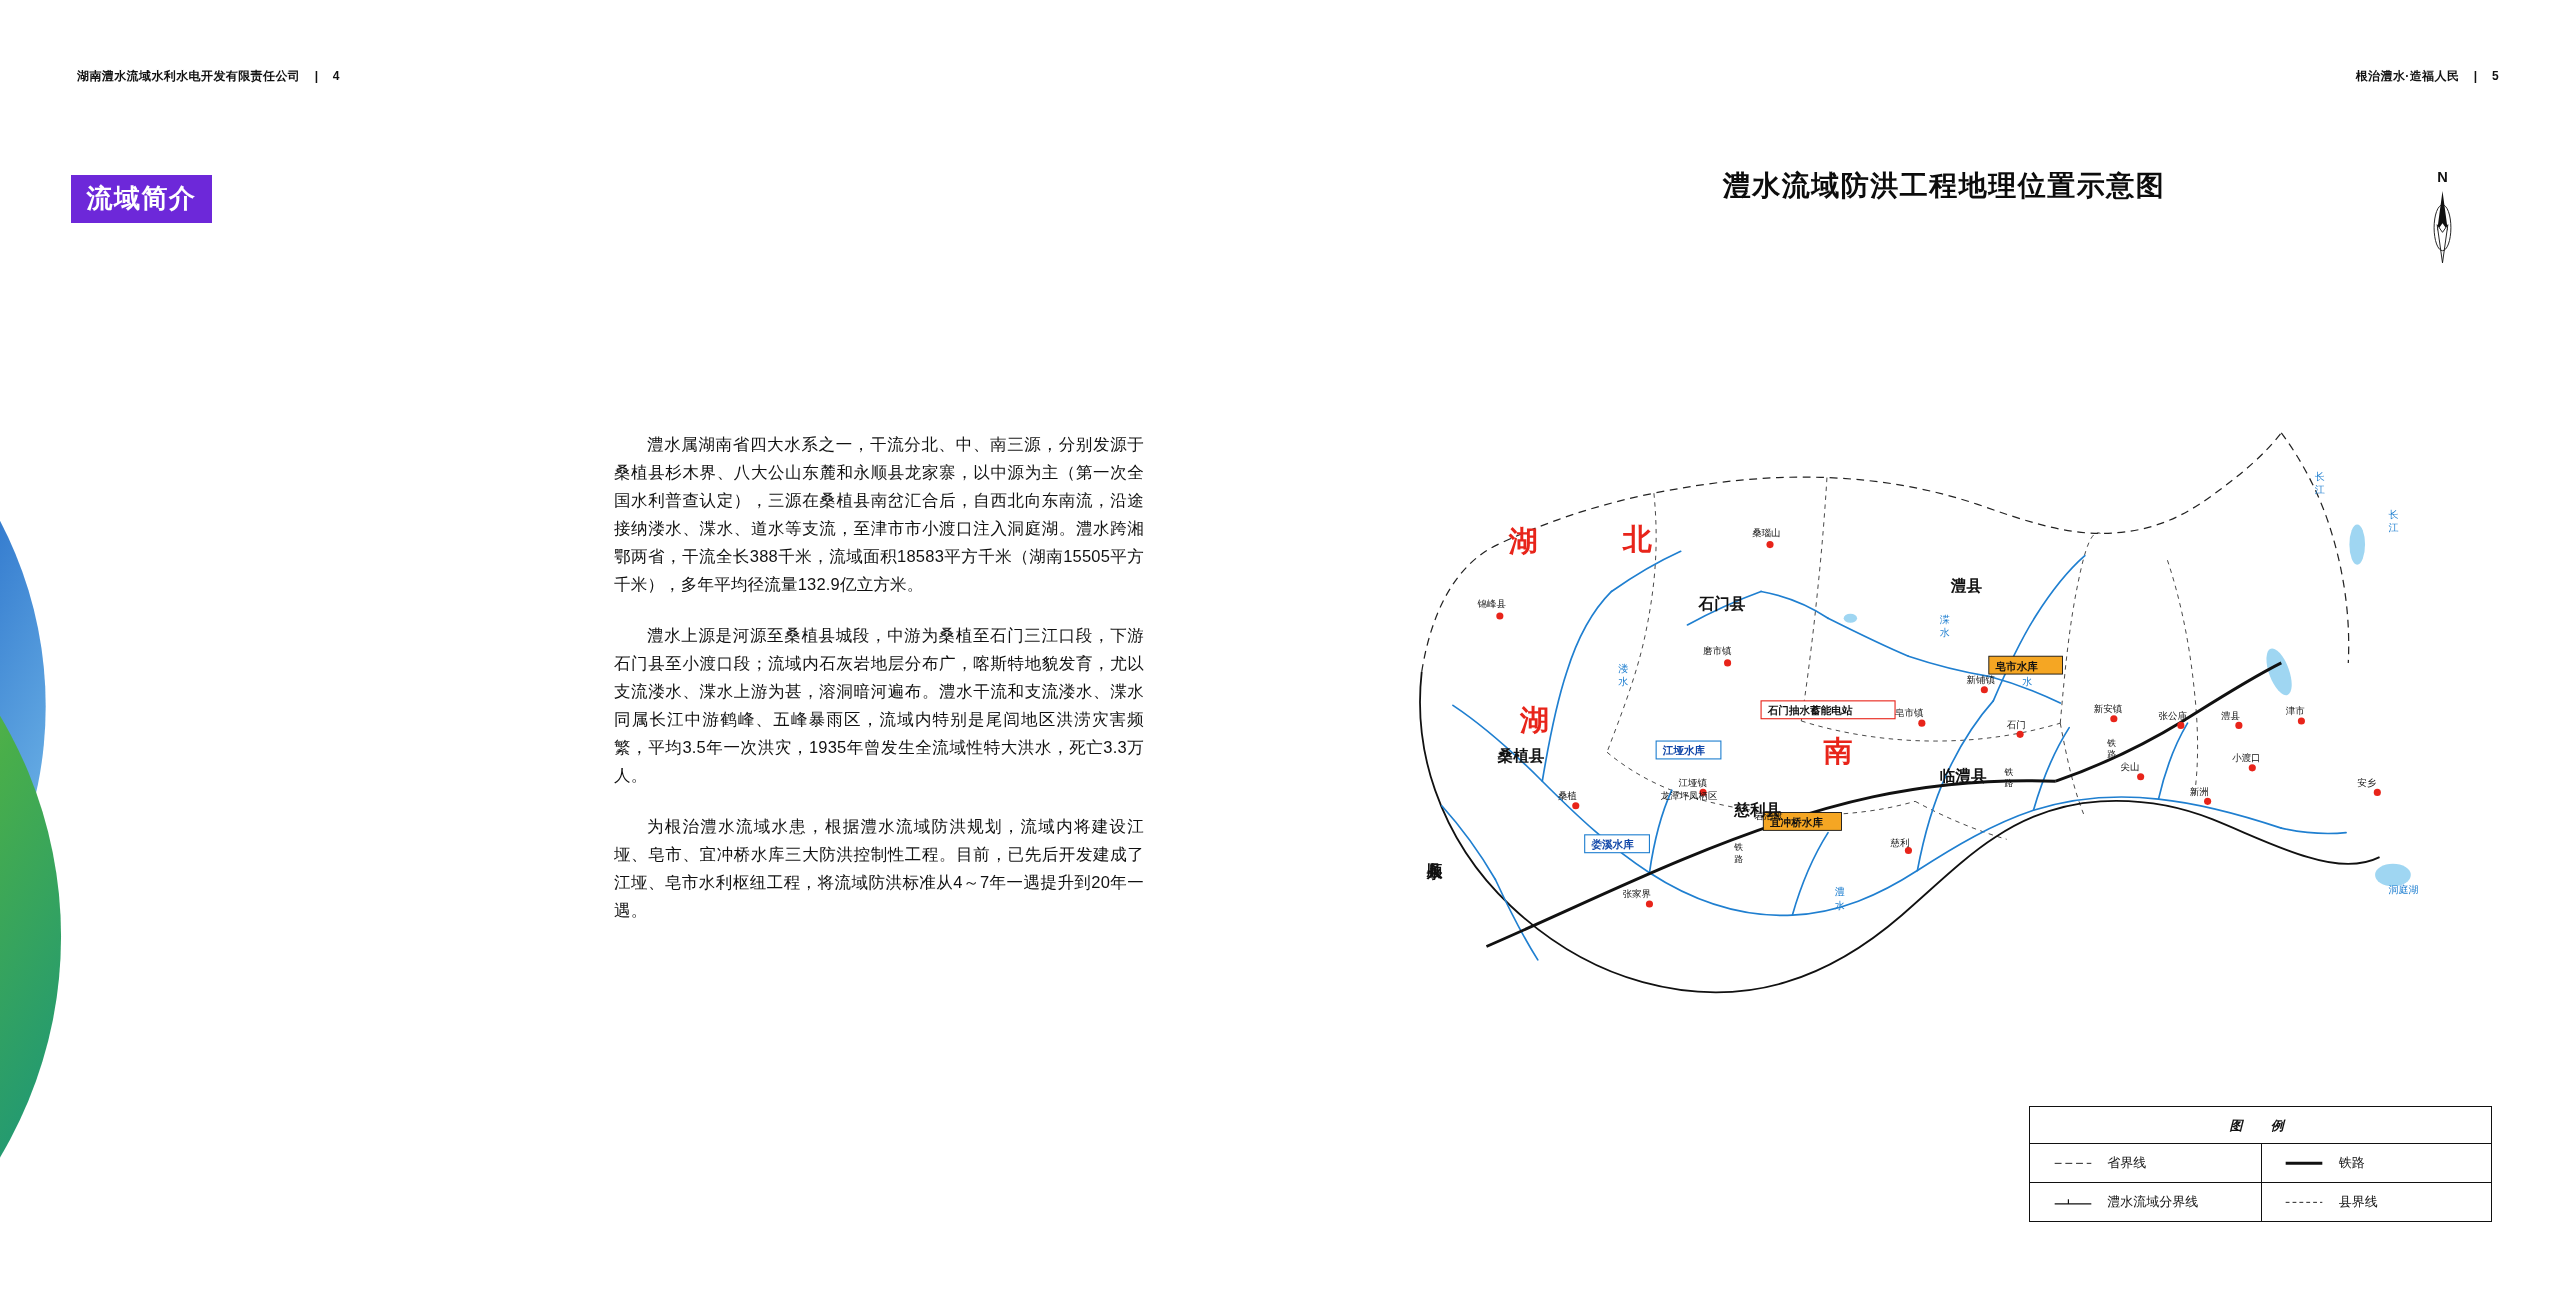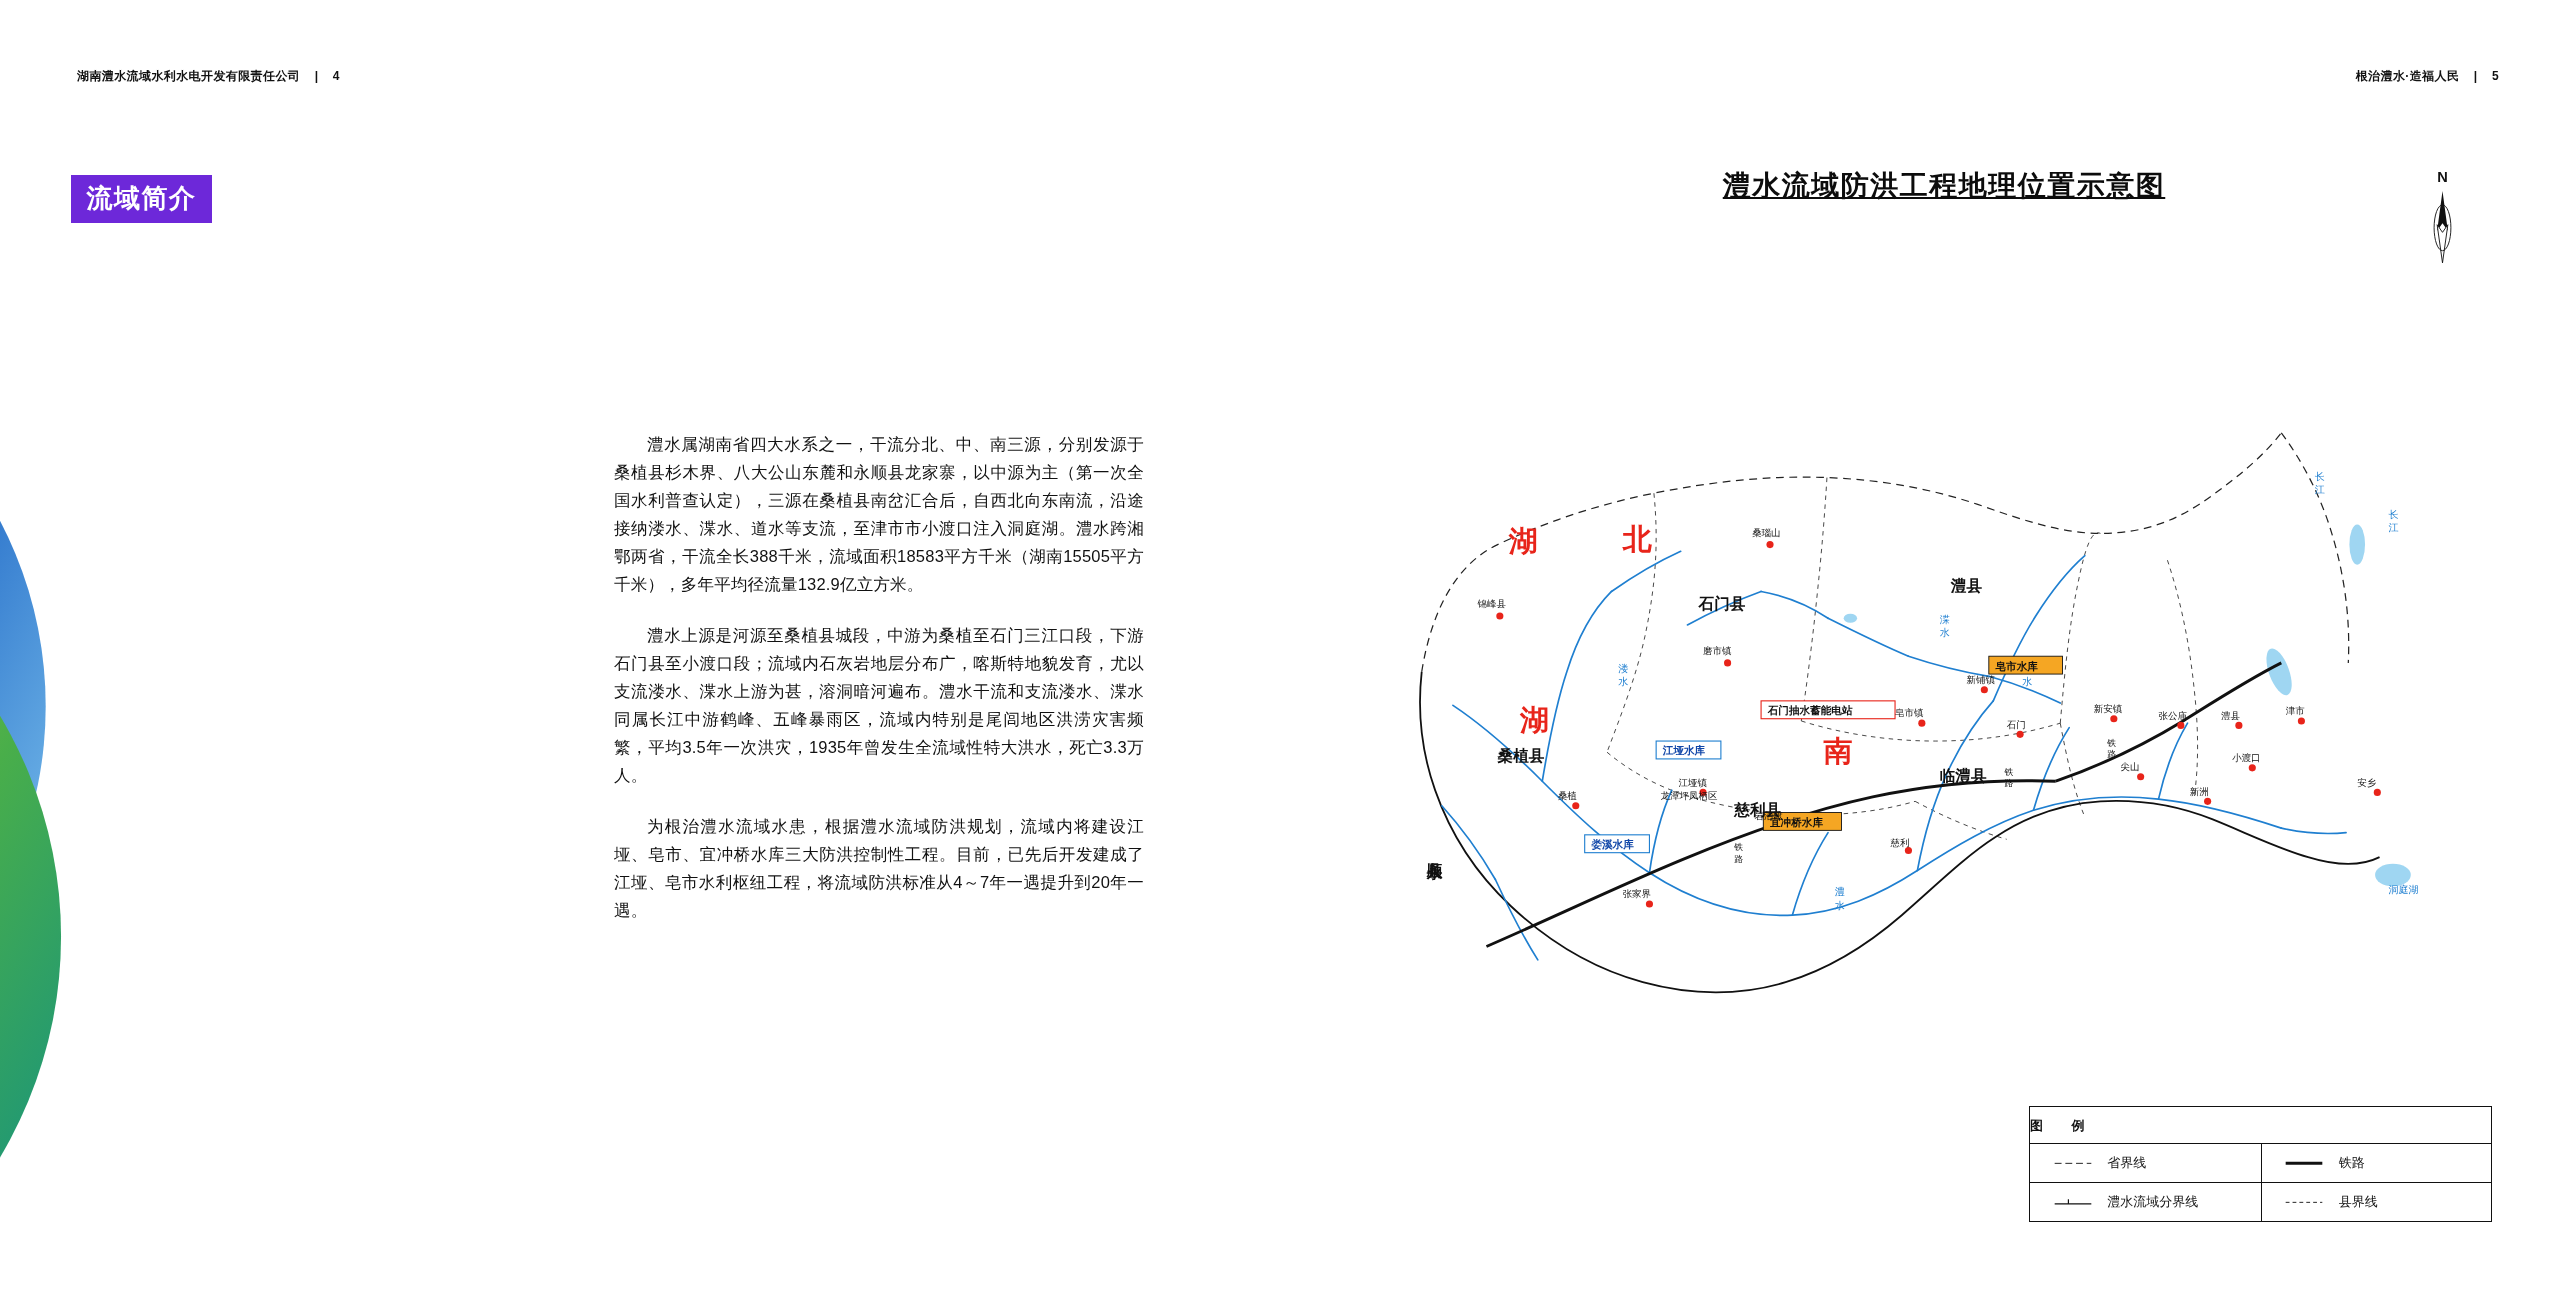--- a/index.html
+++ b/index.html
@@ -96,21 +96,20 @@
     top: 167px;
     text-align: center;
     font-size: 28px;
     font-weight: 700;
     color: #0c0c0c;
     letter-spacing: 1.5px;
   }
   .map-title-inner {
     display: inline-block;
     margin-left: 24px;
-    text-decoration: underline;
   }
 
   .compass {
     position: absolute;
     right: 111px;
     top: 170px;
     width: 45px;
     height: 107px;
     text-align: center;
   }
@@ -135,25 +134,26 @@
     position: absolute;
     right: 84px;
     bottom: 84px;
     width: 461px;
     border: 0.8px solid #111;
     background: #fff;
     font-size: 13px;
     color: #111;
   }
   .legend-head {
-    text-align: left;
+    text-align: center;
     padding: 9.2px 0 8.4px 0;
     border-bottom: 0.8px solid #111;
     font-weight: 700;
     letter-spacing: 7.7px;
+    font-style: italic;
   }
   .legend-row {
     display: flex;
     border-bottom: 0.8px solid #111;
   }
   .legend-row:last-child { border-bottom: none; }
   .legend-cell {
     width: 50%;
     box-sizing: border-box;
     display: flex;

